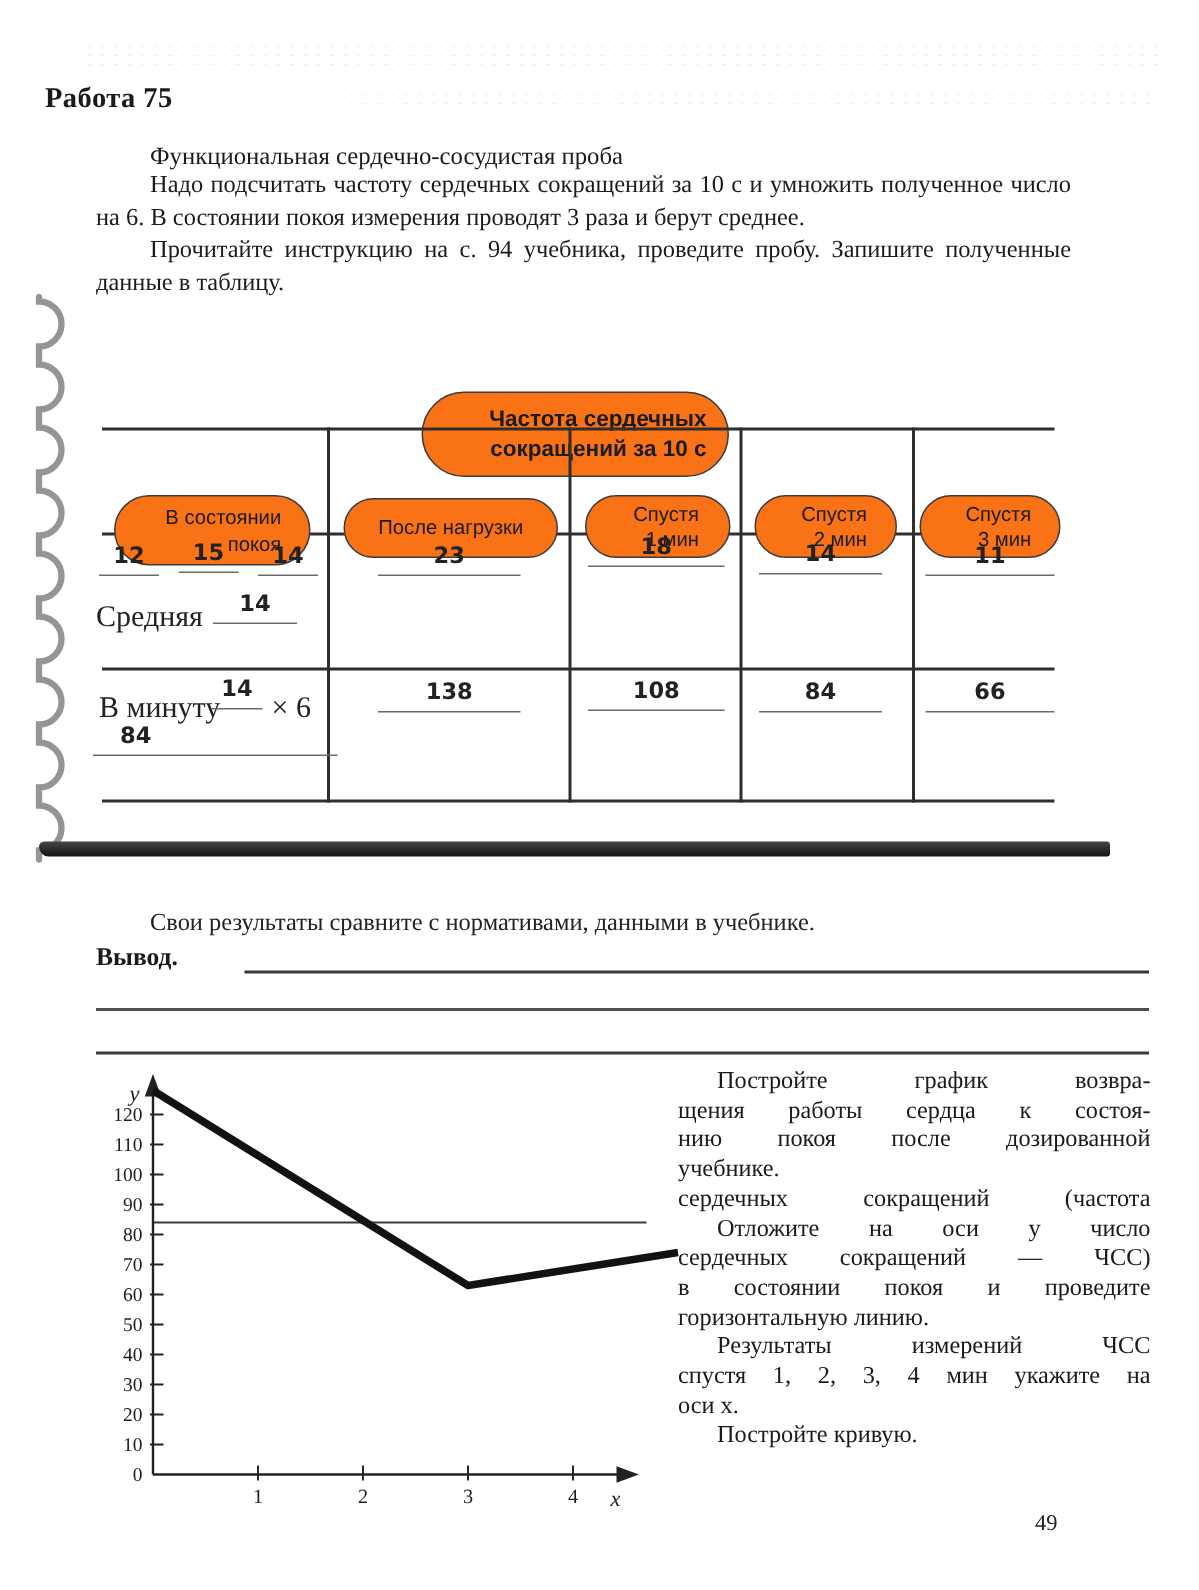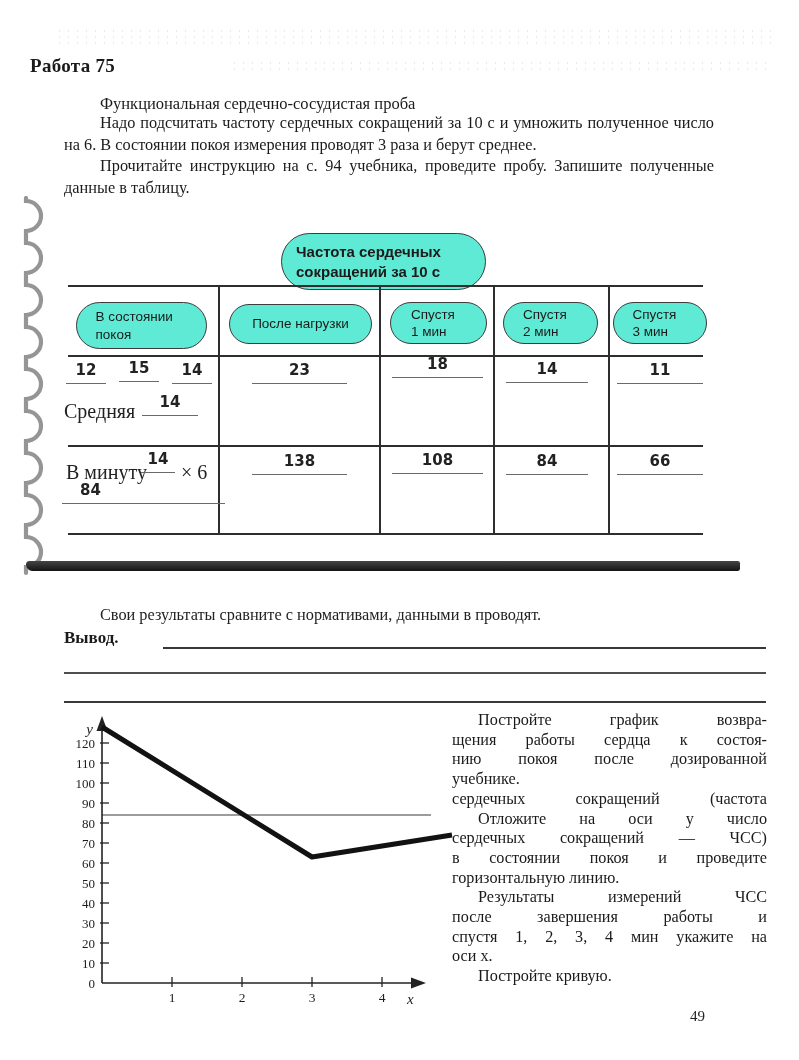--- a/index.html
+++ b/index.html
@@ -3,22 +3,22 @@
 <meta charset="utf-8">
 <style>
   html,body{margin:0;padding:0;background:#ffffff;}
   .page{position:relative;width:799px;height:1060px;background:#ffffff;overflow:hidden;
         font-family:"Liberation Serif",serif;color:#1b1b1b;border-radius:27px;}
   .abs{position:absolute;}
   .work-title{font-size:19px;font-weight:bold;letter-spacing:.3px;}
   .subtitle{font-size:16.5px;font-weight:normal;}
   .para{font-size:16.3px;line-height:21.5px;text-align:justify;text-indent:36px;}
   .oval{position:absolute;border:1.6px solid #3c3c3c;border-radius:30px;
-        display:flex;align-items:center;justify-content:center;text-align:left;
-        font-family:"Liberation Sans",sans-serif;background:#5eead4;}
+        display:flex;align-items:center;justify-content:center;text-align:right;
+        font-family:"Liberation Sans",sans-serif;background:#f97316;margin-top:28px;}
   .oval-title{font-weight:bold;font-size:15px;line-height:1.3;}
   .oval-col{font-size:13.5px;line-height:1.28;}
   .hline{position:absolute;height:2px;background:#2e2e2e;}
   .vline{position:absolute;width:2px;background:#2e2e2e;}
   .blank{position:absolute;border-bottom:1.6px solid #6a6a6a;
          display:flex;align-items:flex-end;justify-content:center;
          font-family:"DejaVu Sans",sans-serif;font-weight:bold;font-size:15px;
          padding-bottom:4px;color:#222;}
   .blank.left{justify-content:flex-start;padding-left:18px;}
   .serif-label{position:absolute;font-size:20px;color:#222;}
@@ -122,21 +122,21 @@
   <div class="blank" style="left:392px;top:451px;width:91px">
     <span>108</span>
   </div>
   <div class="blank" style="left:506px;top:452px;width:82px">
     <span>84</span>
   </div>
   <div class="blank" style="left:617px;top:452px;width:86px">
     <span>66</span>
   </div>
 
-  <div class="serif-label" style="left:100px;top:605px;font-size:16.3px">Свои результаты сравните с нормативами, данными в проводят.</div>
+  <div class="serif-label" style="left:100px;top:605px;font-size:16.3px">Свои результаты сравните с нормативами, данными в учебнике.</div>
   <div class="abs vyvod" style="left:64px;top:628px">Вывод.</div>
   <div class="rule" style="left:163px;top:647px;width:603px;background:#383838"></div>
   <div class="rule" style="left:64px;top:672px;width:702px"></div>
   <div class="rule" style="left:64px;top:701px;width:702px;background:#3a3a3a"></div>
 
   <svg id="chart" class="abs" style="left:60px;top:705px" width="400" height="310" viewBox="0 0 400 310">
       <line x1="42.0" y1="110.0" x2="371.0" y2="110.0" stroke="#3a3a3a" stroke-width="1.2"></line>
       <line x1="42" y1="278" x2="42" y2="22" stroke="#222" stroke-width="1.6"></line>
       <line x1="42" y1="278" x2="354" y2="278" stroke="#222" stroke-width="1.6"></line>
       <polygon points="42,11 36.5,26 47.5,26" fill="#222"></polygon>
@@ -183,20 +183,19 @@
       <div class="jt in">Постройте график возвра-</div>
       <div class="jt ">щения работы сердца к состоя-</div>
       <div class="jt ">нию покоя после дозированной</div>
       <div class="">учебнике.</div>
       <div class="jt ">сердечных сокращений (частота</div>
       <div class="jt in">Отложите на оси y число</div>
       <div class="jt ">сердечных сокращений — ЧСС)</div>
       <div class="jt ">в состоянии покоя и проведите</div>
       <div class="">горизонтальную линию.</div>
       <div class="jt in">Результаты измерений ЧСС</div>
-      <div class="jt ">после завершения работы и</div>
       <div class="jt ">спустя 1, 2, 3, 4 мин укажите на</div>
       <div class="">оси x.</div>
       <div class="in">Постройте кривую.</div>
     </div>
 
   <div class="abs pagenum" style="left:690px;top:1008px">49</div>
 </div>
 
 </body></html>

